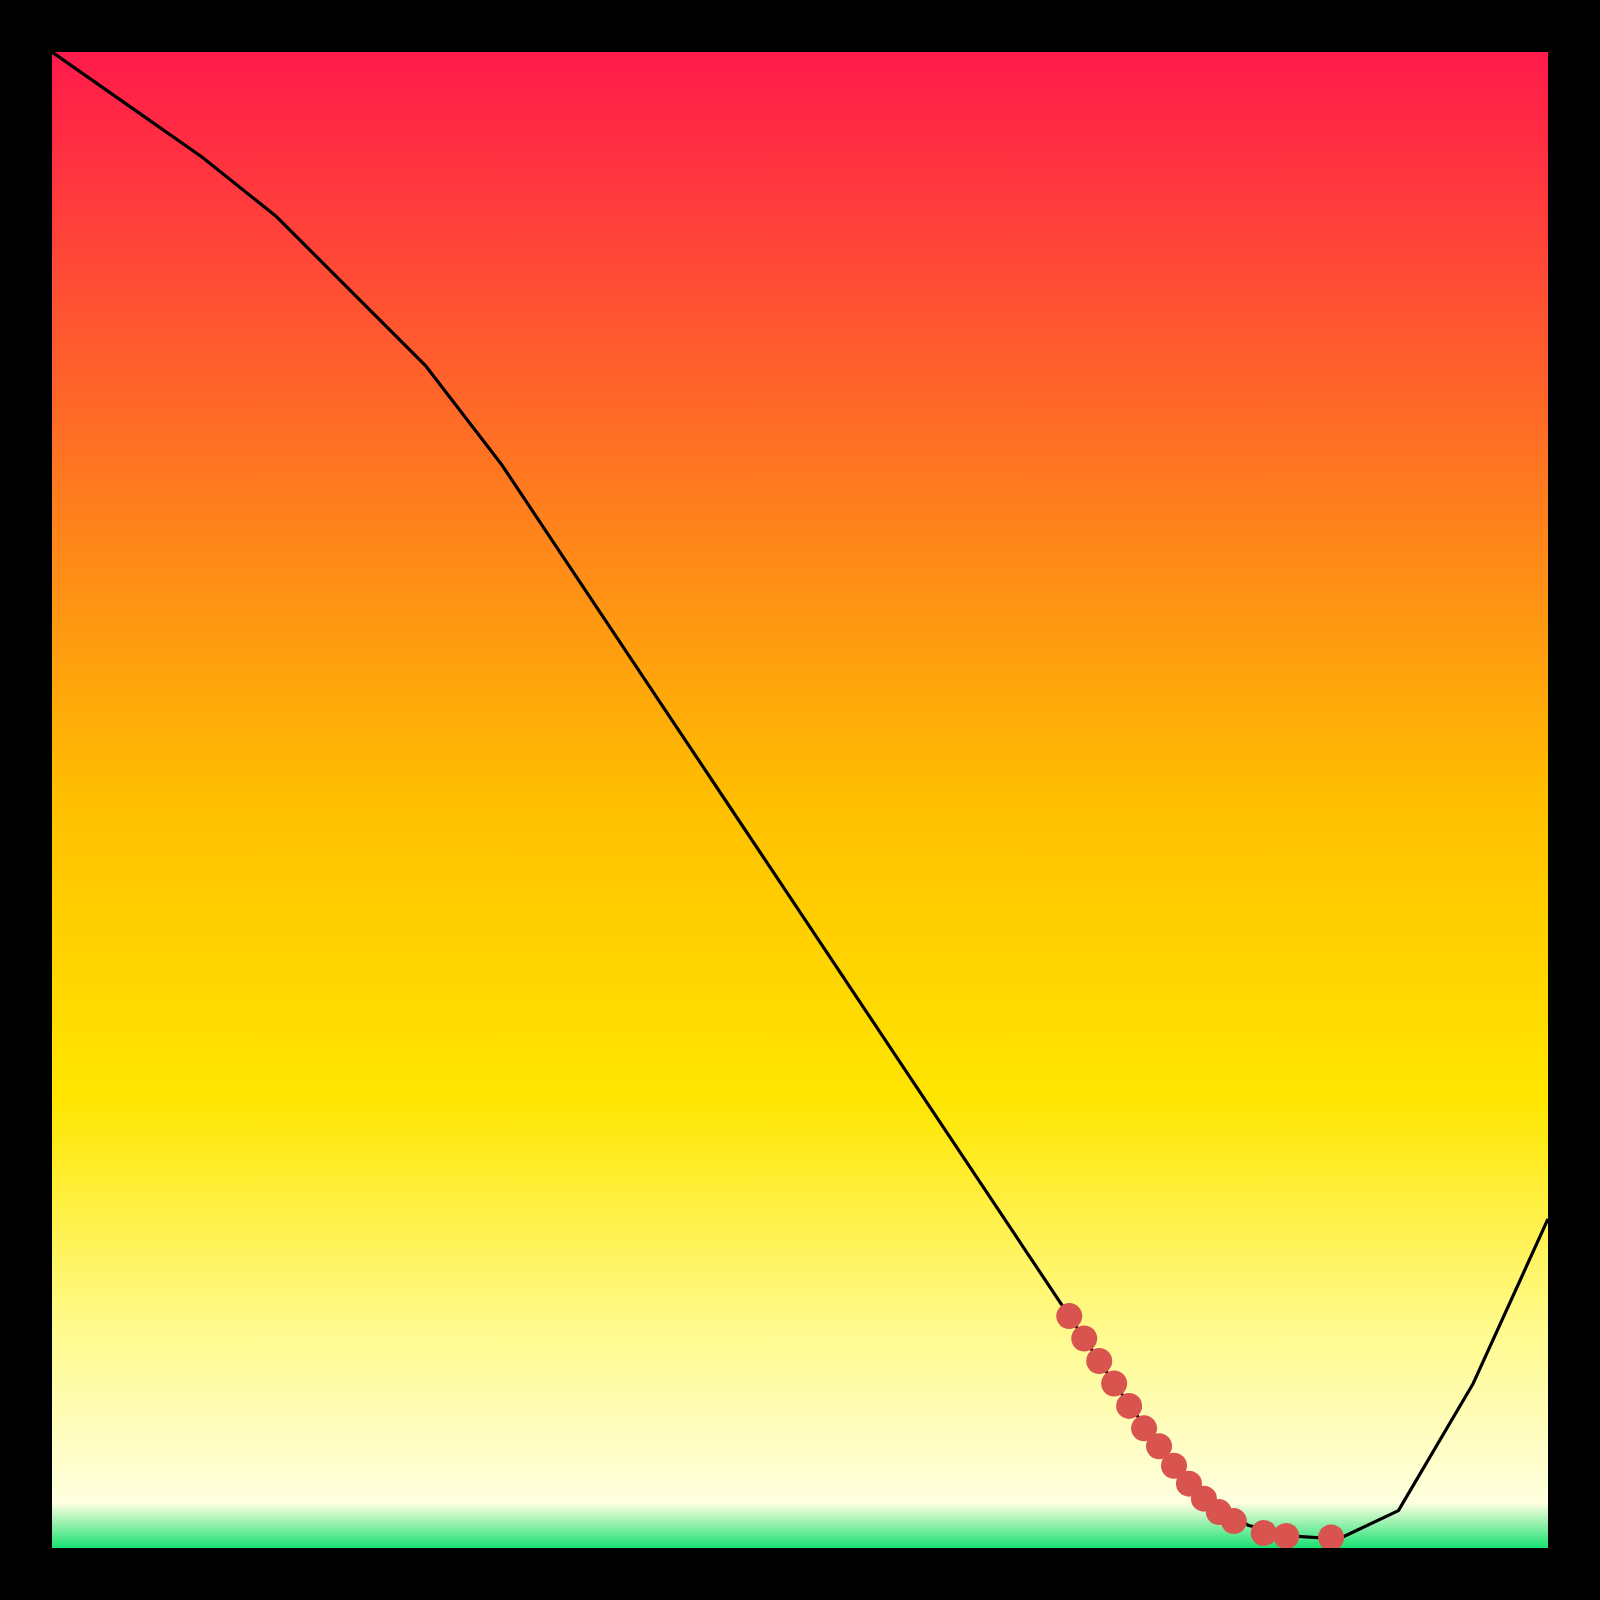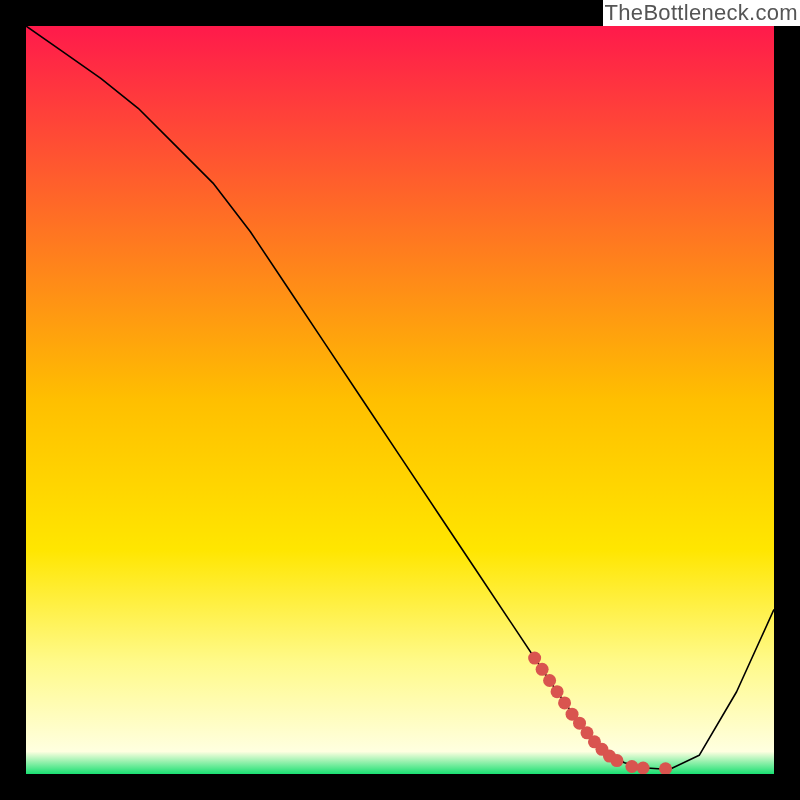--- a/index.html
+++ b/index.html
@@ -29,21 +29,20 @@
     width: 748px;
     height: 748px;
   }
   svg { display: block; }
 </style>
 </head>
 <body>
 
 <div class="wrap">
 
-  <div class="watermark">TheBottleneck.com</div>
 
   <div class="chart">
     <svg id="svg" width="748" height="748" viewBox="0 0 748 748">
         <defs>
           <linearGradient id="bg" x1="0" y1="0" x2="0" y2="1">
             <stop offset="0%" stop-color="#ff1a4b"></stop>
             <stop offset="50%" stop-color="#ffbf00"></stop>
             <stop offset="70%" stop-color="#ffe600"></stop>
             <stop offset="85%" stop-color="#fffa8a"></stop>
             <stop offset="97%" stop-color="#ffffe0"></stop>

